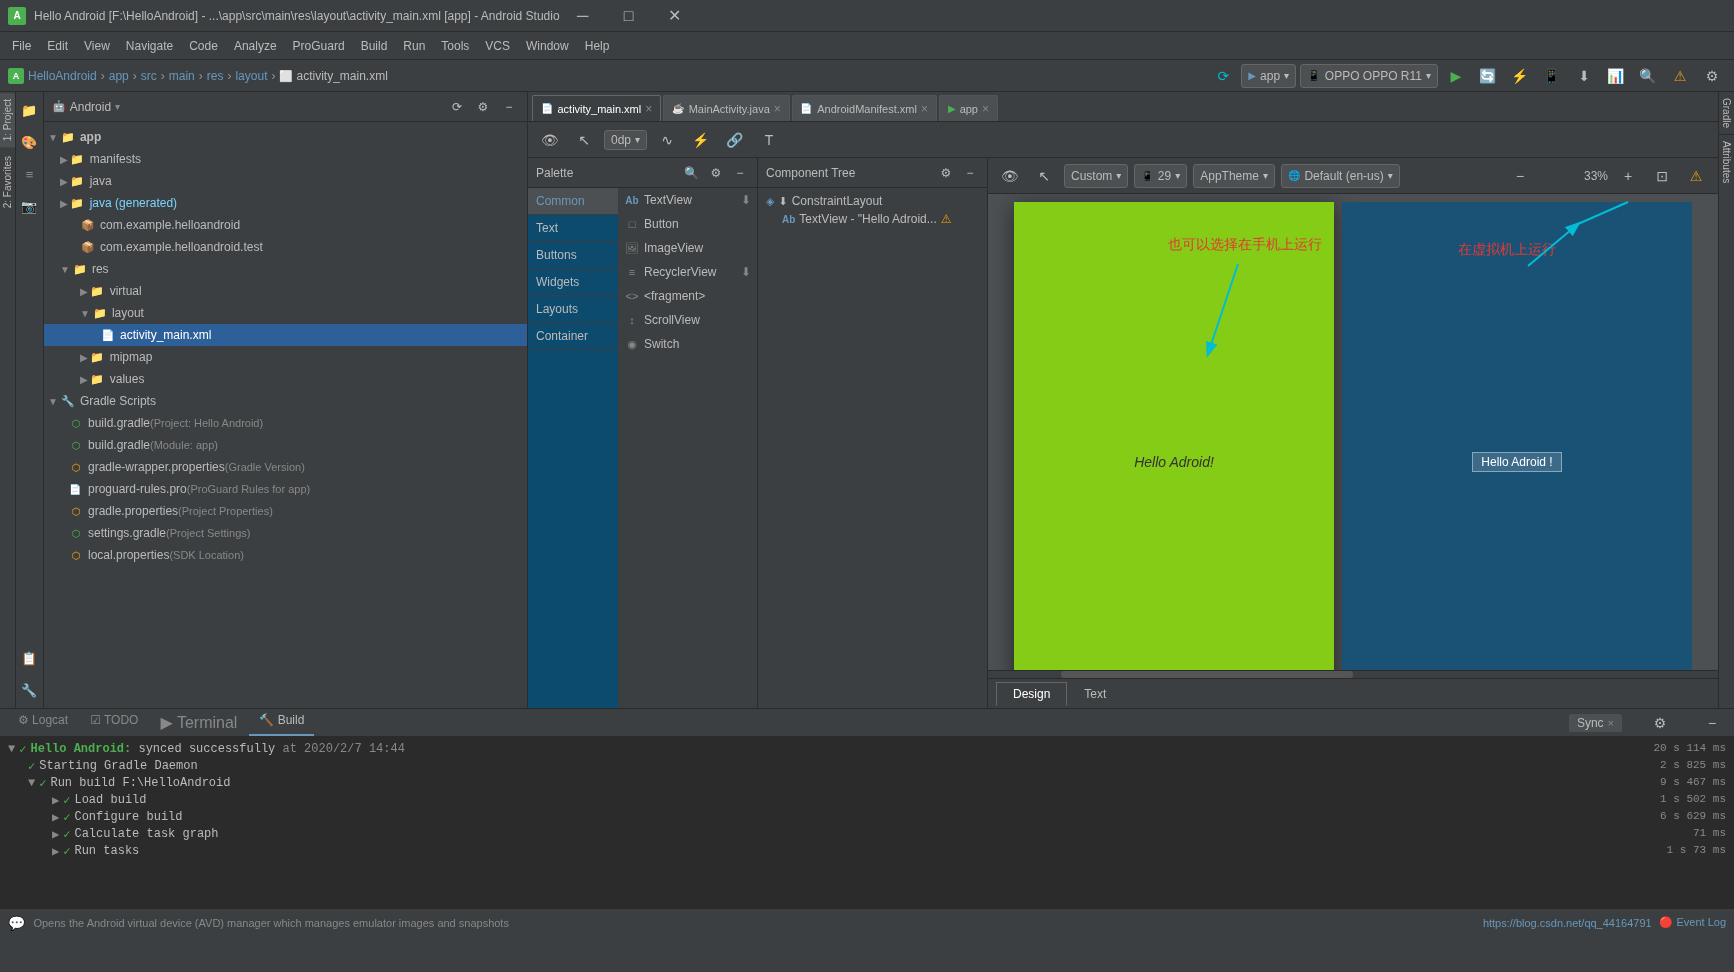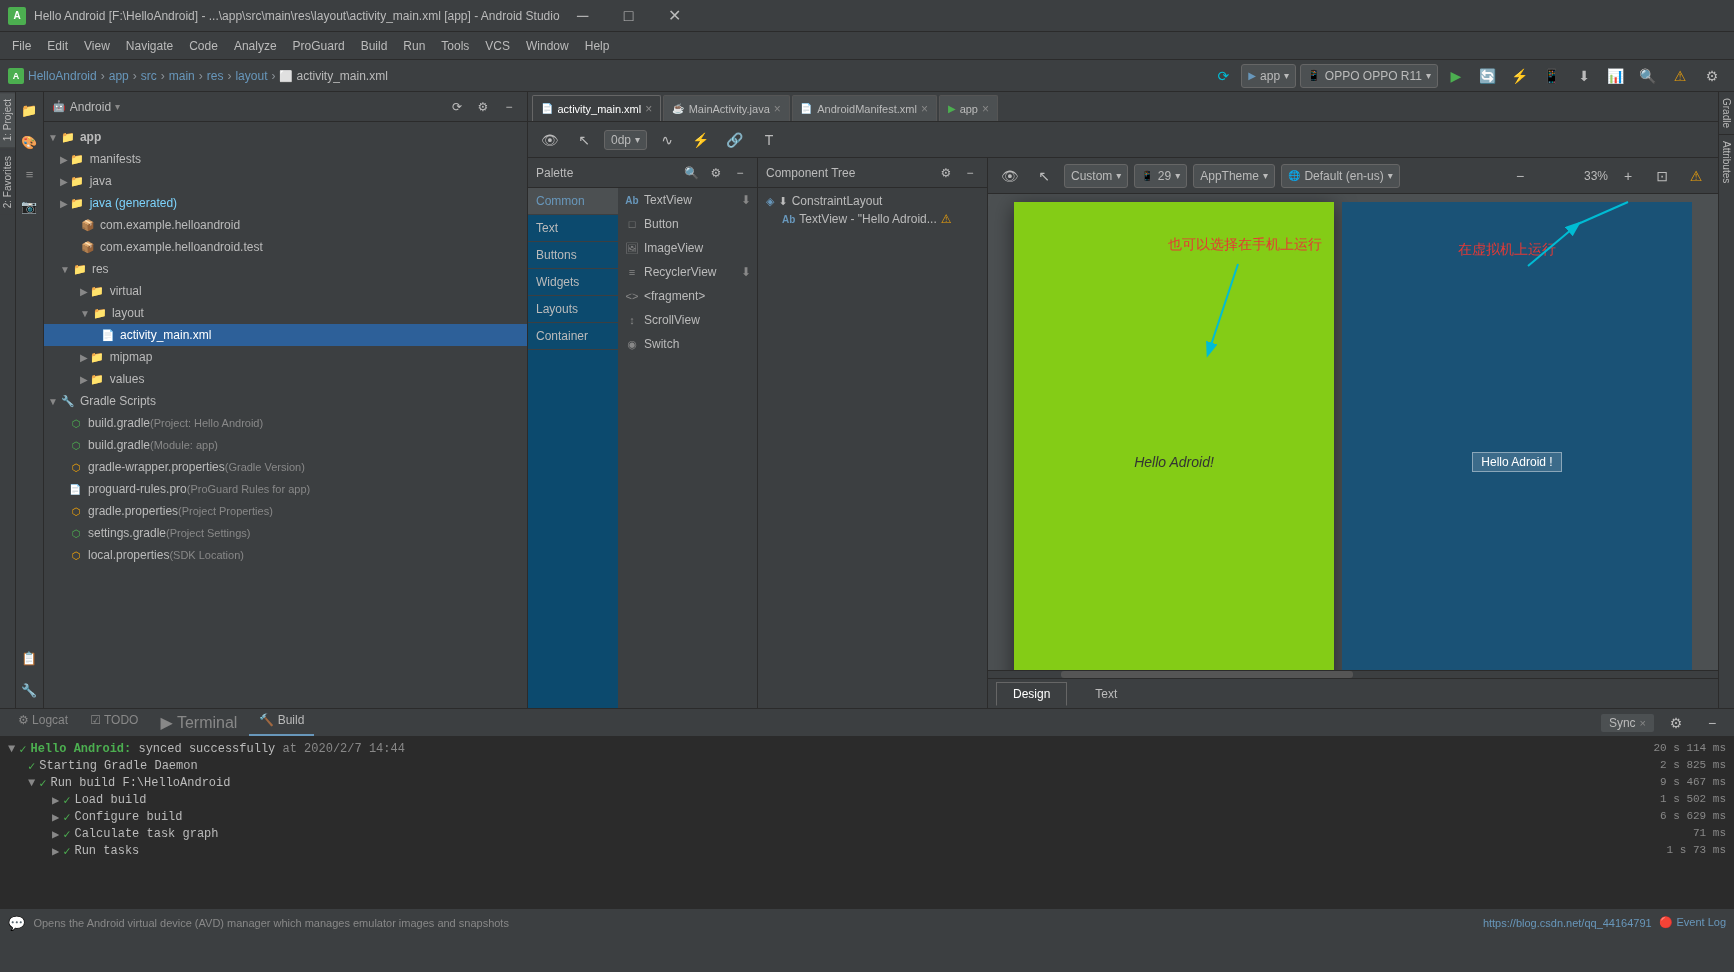--- a/index.html
+++ b/index.html
@@ -308,21 +308,21 @@
     }
 
     
     #design-tabs {
       height: 30px;
       background: #3c3f41;
       display: flex;
       align-items: center;
       padding: 0 8px;
       border-top: 1px solid #2b2b2b;
-      gap: 11px;
+      gap: 0;
     }
     .design-tab {
       padding: 4px 16px;
       cursor: pointer;
       font-size: 12px;
       color: #bbb;
       border: 1px solid transparent;
     }
     .design-tab.active {
       background: #3c3f41;
@@ -339,21 +339,21 @@
       display: flex;
       flex-direction: column;
     }
     #bottom-panel-header {
       height: 28px;
       background: #3c3f41;
       display: flex;
       align-items: center;
       padding: 0 8px;
       border-bottom: 1px solid #2b2b2b;
-      gap: 8px;
+      gap: 24px;
       justify-content: flex-end;
     }
     #build-content {
       flex: 1;
       overflow-y: auto;
       padding: 4px 8px;
       font-size: 12px;
       font-family: 'Courier New', monospace;
     }
     .build-item { display: flex; align-items: flex-start; padding: 1px 0; gap: 4px; }

